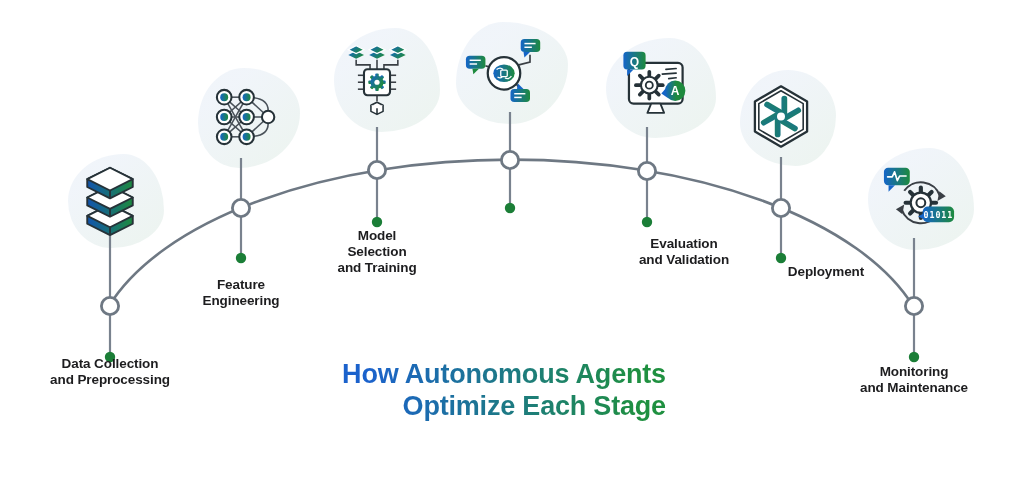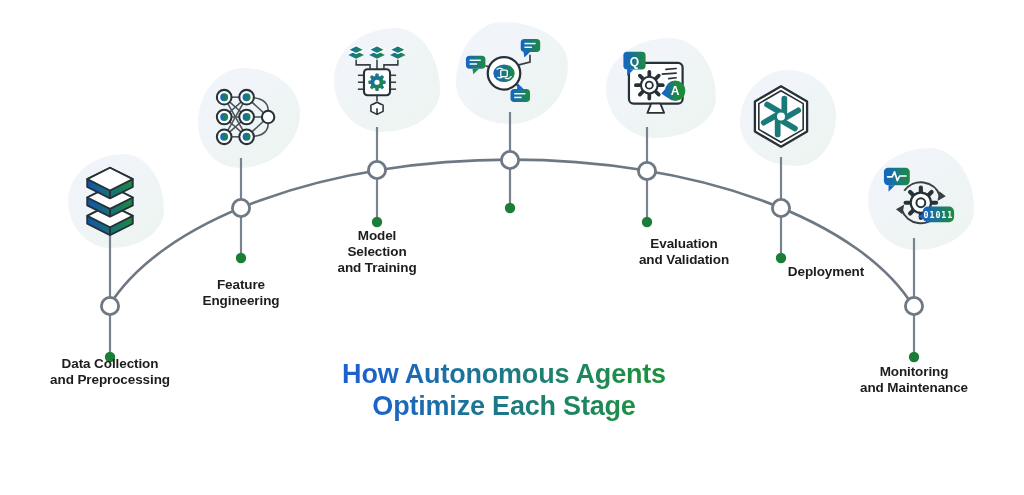--- a/index.html
+++ b/index.html
@@ -14,21 +14,21 @@
     border-radius:58% 42% 55% 45% / 50% 60% 40% 50%;
   }
   .stage-label{
     position:absolute;transform:translateX(-50%);
     text-align:center;white-space:pre-line;
     font-size:13.5px;font-weight:700;line-height:1.2;
     color:var(--text_dark,#1d1d1f);letter-spacing:-.1px;
   }
   .title{
     position:absolute;transform:translateX(-50%);
-    text-align:center;white-space:pre-line;
+    text-align:right;white-space:pre-line;
     font-size:27px;font-weight:800;line-height:1.2;letter-spacing:-.2px;
     background:linear-gradient(90deg,var(--title_blue,#1b62cc) 8%,var(--title_green,#1f9040) 92%);
     -webkit-background-clip:text;background-clip:text;color:transparent;
   }
   svg{display:block;}
 </style>
 </head>
 <body>
 
 <div id="canvas">

